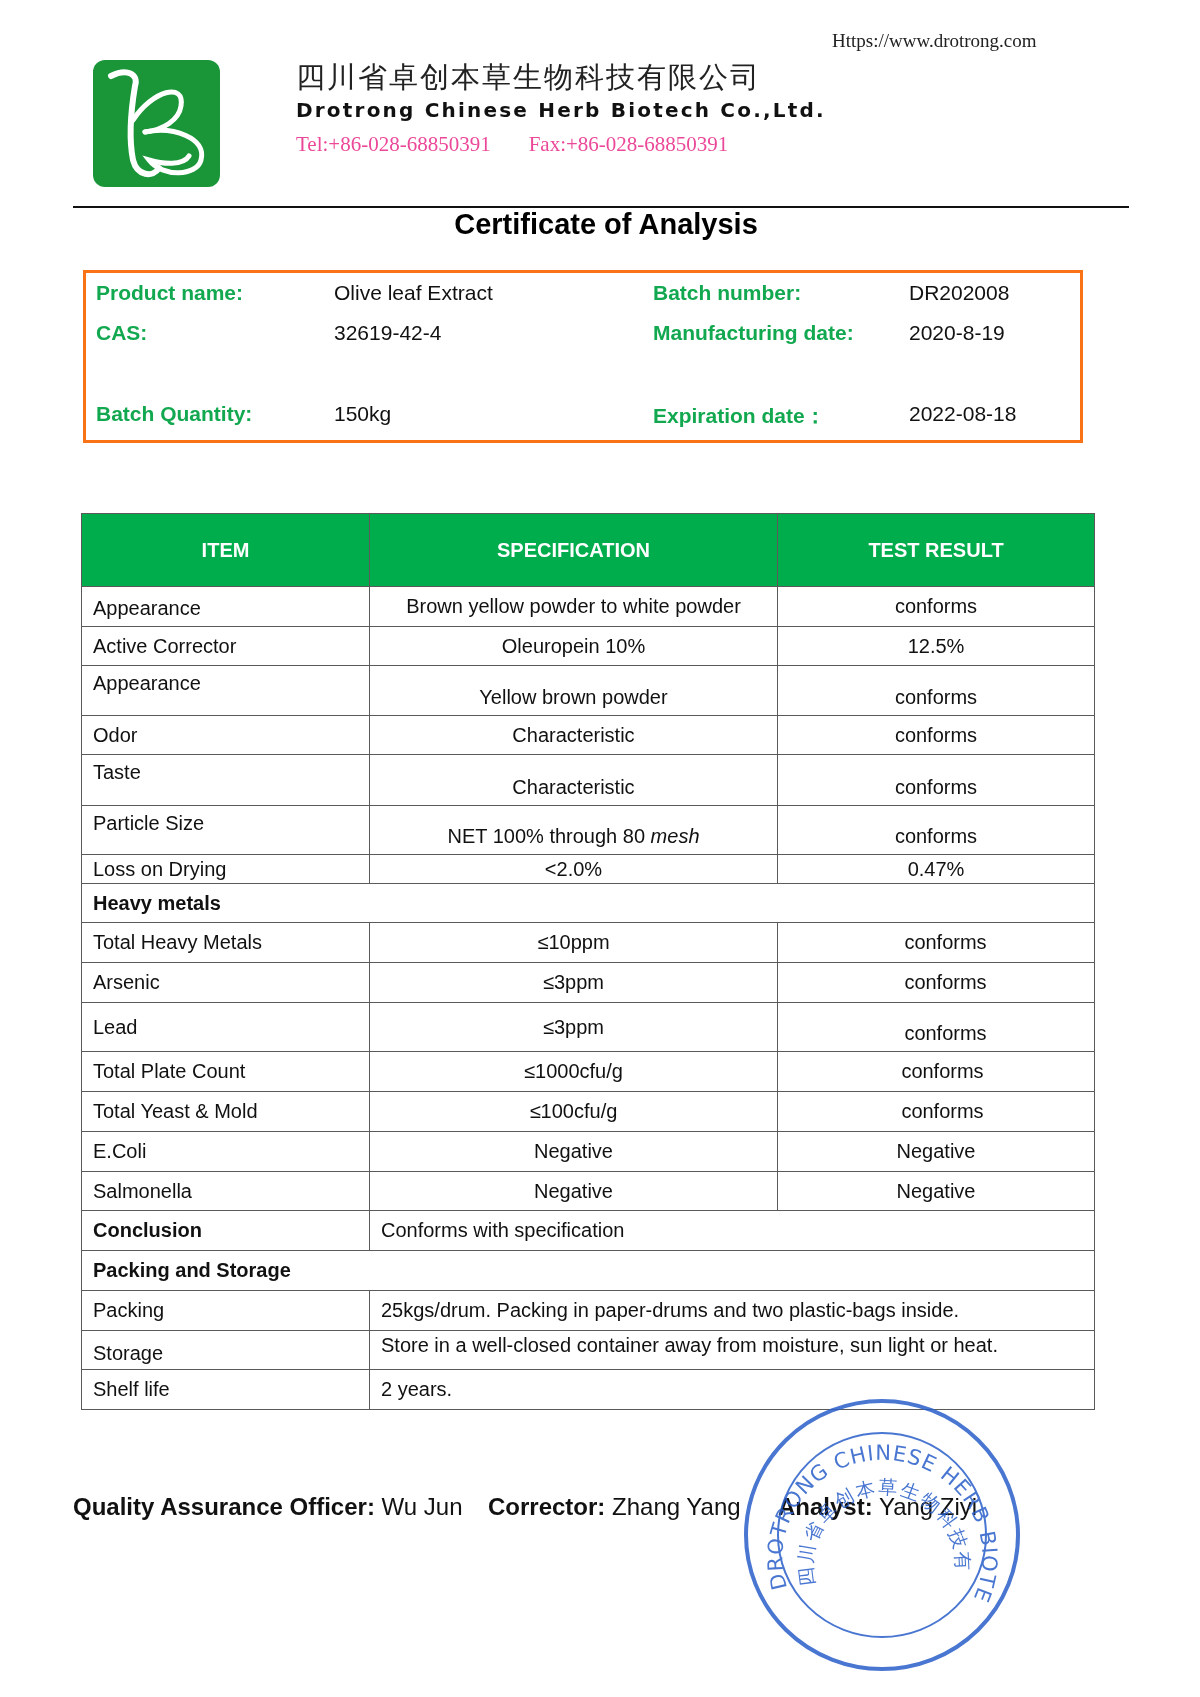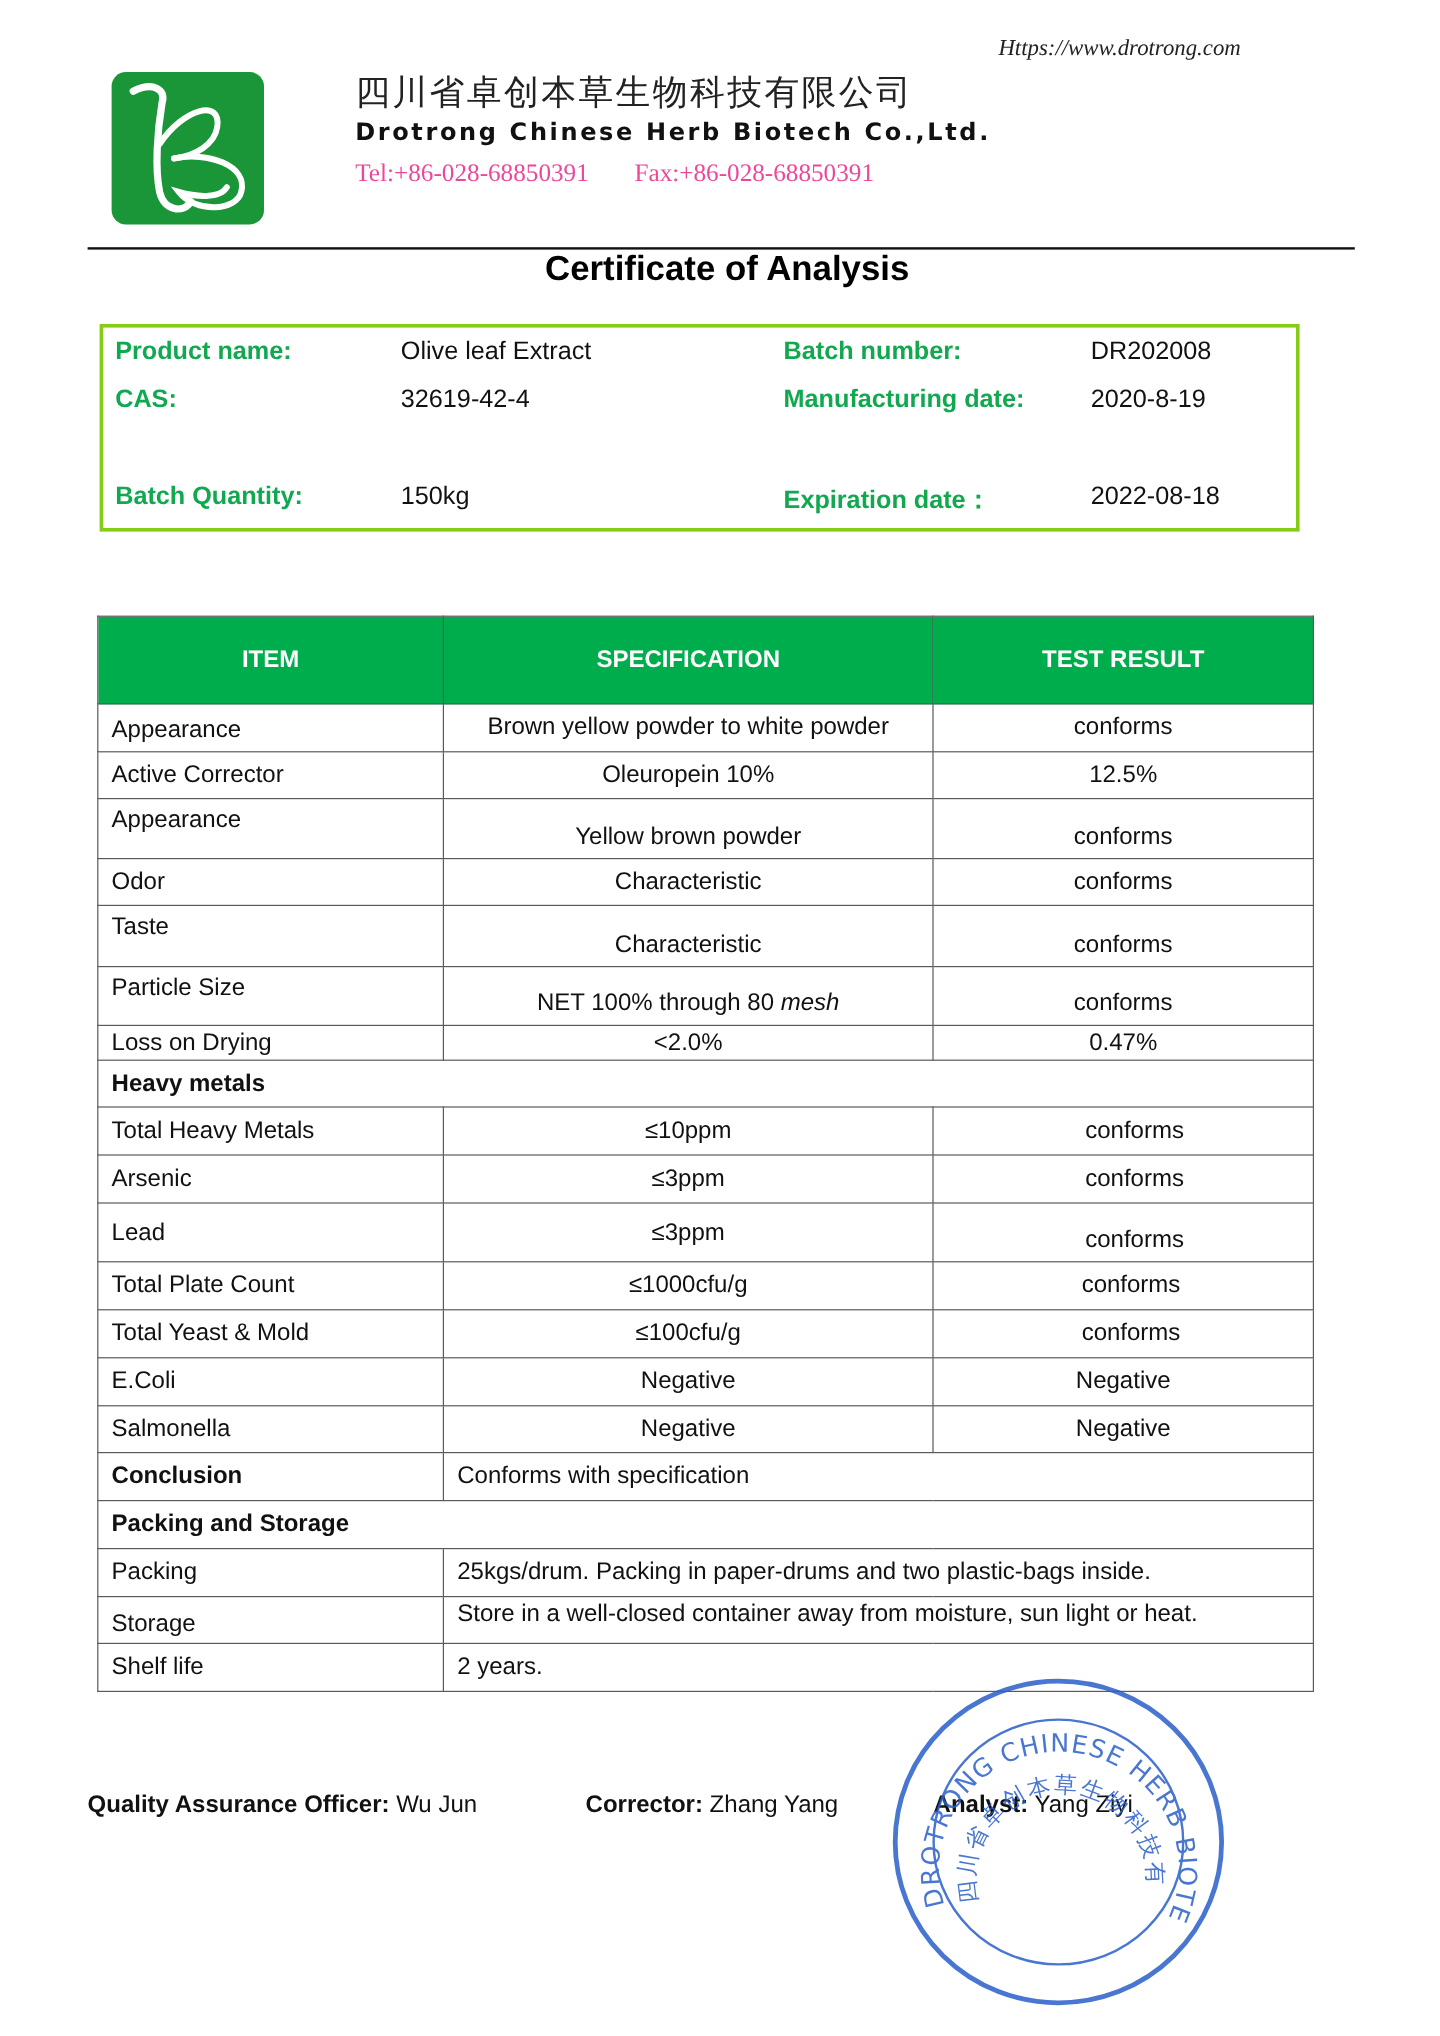--- a/index.html
+++ b/index.html
@@ -1,57 +1,57 @@
 <!DOCTYPE html>
 <html><head>
 <meta charset="utf-8">
 <style>
   html, body { margin: 0; padding: 0; background: #ffffff; }
   body { width: 1200px; height: 1697px; position: relative; overflow: hidden;
          font-family: "Liberation Sans", sans-serif; color: #111; }
 
   .website { position: absolute; left: 832px; top: 30px; font-family: "Liberation Serif", serif;
-             font-size: 19px; color: #222; font-style: italic; }
+             font-size: 19px; color: #222; }
   .logo { position: absolute; left: 93px; top: 60px; width: 127px; height: 127px;
           background: #1a9639; border-radius: 12px; overflow: hidden; }
   .logo svg { width: 100%; height: 100%; display: block; }
   .cn-name { position: absolute; left: 296px; top: 58px; font-family: "DejaVu Serif", serif;
              font-size: 29px; letter-spacing: 2px; color: #222; font-weight: 300; }
   .en-name { position: absolute; left: 296px; top: 98px; font-family: "DejaVu Sans", sans-serif;
              font-weight: bold; font-size: 20px; letter-spacing: 2.2px; color: #111; }
   .contact { position: absolute; left: 296px; top: 132px; font-family: "Liberation Serif", serif;
              font-size: 21px; color: #ec4899; white-space: pre; }
   .contact span + span { margin-left: 38px; }
   .rule { position: absolute; left: 73px; top: 206px; width: 1056px; height: 2px; background: #111; }
   .title { position: absolute; left: 0; width: 1212px; top: 208px; text-align: center;
            font-weight: bold; font-size: 29px; color: #000; }
 
   .infobox { position: absolute; left: 83px; top: 270px; width: 1000px; height: 173px;
-             border: 3px solid #84cc16; box-sizing: border-box; }
+             border: 3px solid #f97316; box-sizing: border-box; }
   .info-row { position: absolute; left: 0; width: 100%; height: 40px; }
   .info-label { position: absolute; font-weight: bold; font-size: 21px; color: #12a850; top: 8px; }
   .info-value { position: absolute; font-size: 21px; color: #111; top: 8px; }
   .l1 { left: 10px; } .v1 { left: 248px; } .l2 { left: 567px; } .v2 { left: 823px; }
 
   table.coa { position: absolute; left: 81px; top: 513px; width: 1013px; border-collapse: collapse;
               table-layout: fixed; }
   table.coa col.c1 { width: 288px; } table.coa col.c2 { width: 408px; } table.coa col.c3 { width: 317px; }
   table.coa th { background: #00ad4d; color: #fff; font-weight: bold; font-size: 20px; height: 38px;
                  border: 1.5px solid #5a5a5a; text-align: center; padding: 17px; }
   table.coa td { border: 1.5px solid #5a5a5a; font-size: 20px; padding: 0 11px; color: #111; }
   td.item { text-align: left; }
   td.spec, td.res { text-align: center; }
   td.section { font-weight: bold; }
   td.bold-item { font-weight: bold; }
   td.wide { text-align: left; padding-left: 11px; }
   .valign-bottom { vertical-align: bottom; padding-bottom: 6px !important; }
   .valign-top { vertical-align: top; padding-top: 6px !important; }
   em { font-style: italic; }
 
-  .sign { position: absolute; top: 1493px; font-size: 20px; color: #111; white-space: nowrap; }
+  .sign { position: absolute; top: 1493px; font-size: 24px; color: #111; white-space: nowrap; }
   .sign b { font-weight: bold; }
   .s1 { left: 73px; } .s2 { left: 488px; } .s3 { left: 778px; }
 
   .stamp { position: absolute; left: 740px; top: 1395px; width: 285px; height: 280px; pointer-events: none; opacity: 0.85; }
 </style>
 </head>
 <body>
 
 <div class="website">Https://www.drotrong.com</div>
 

